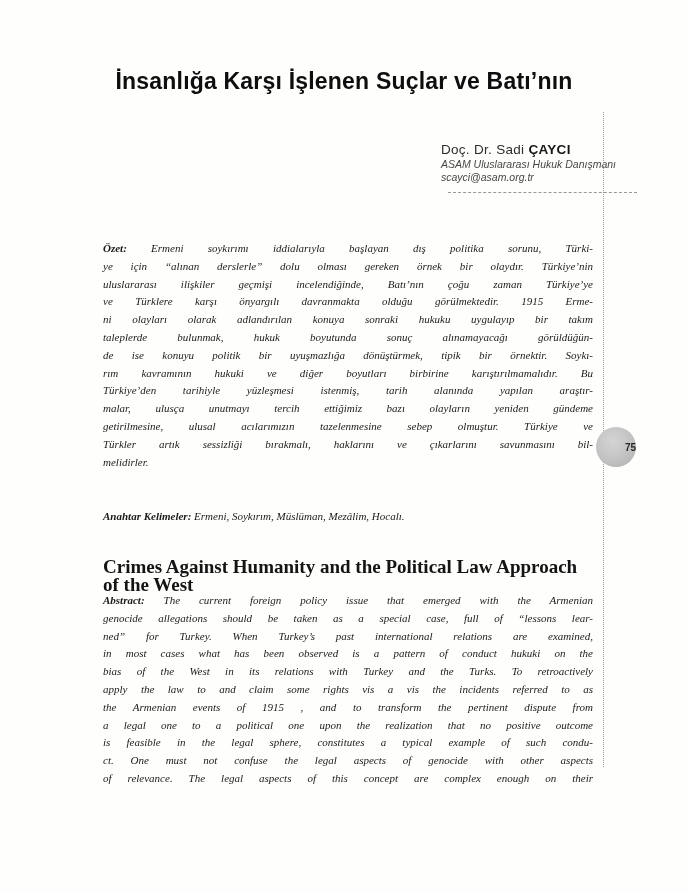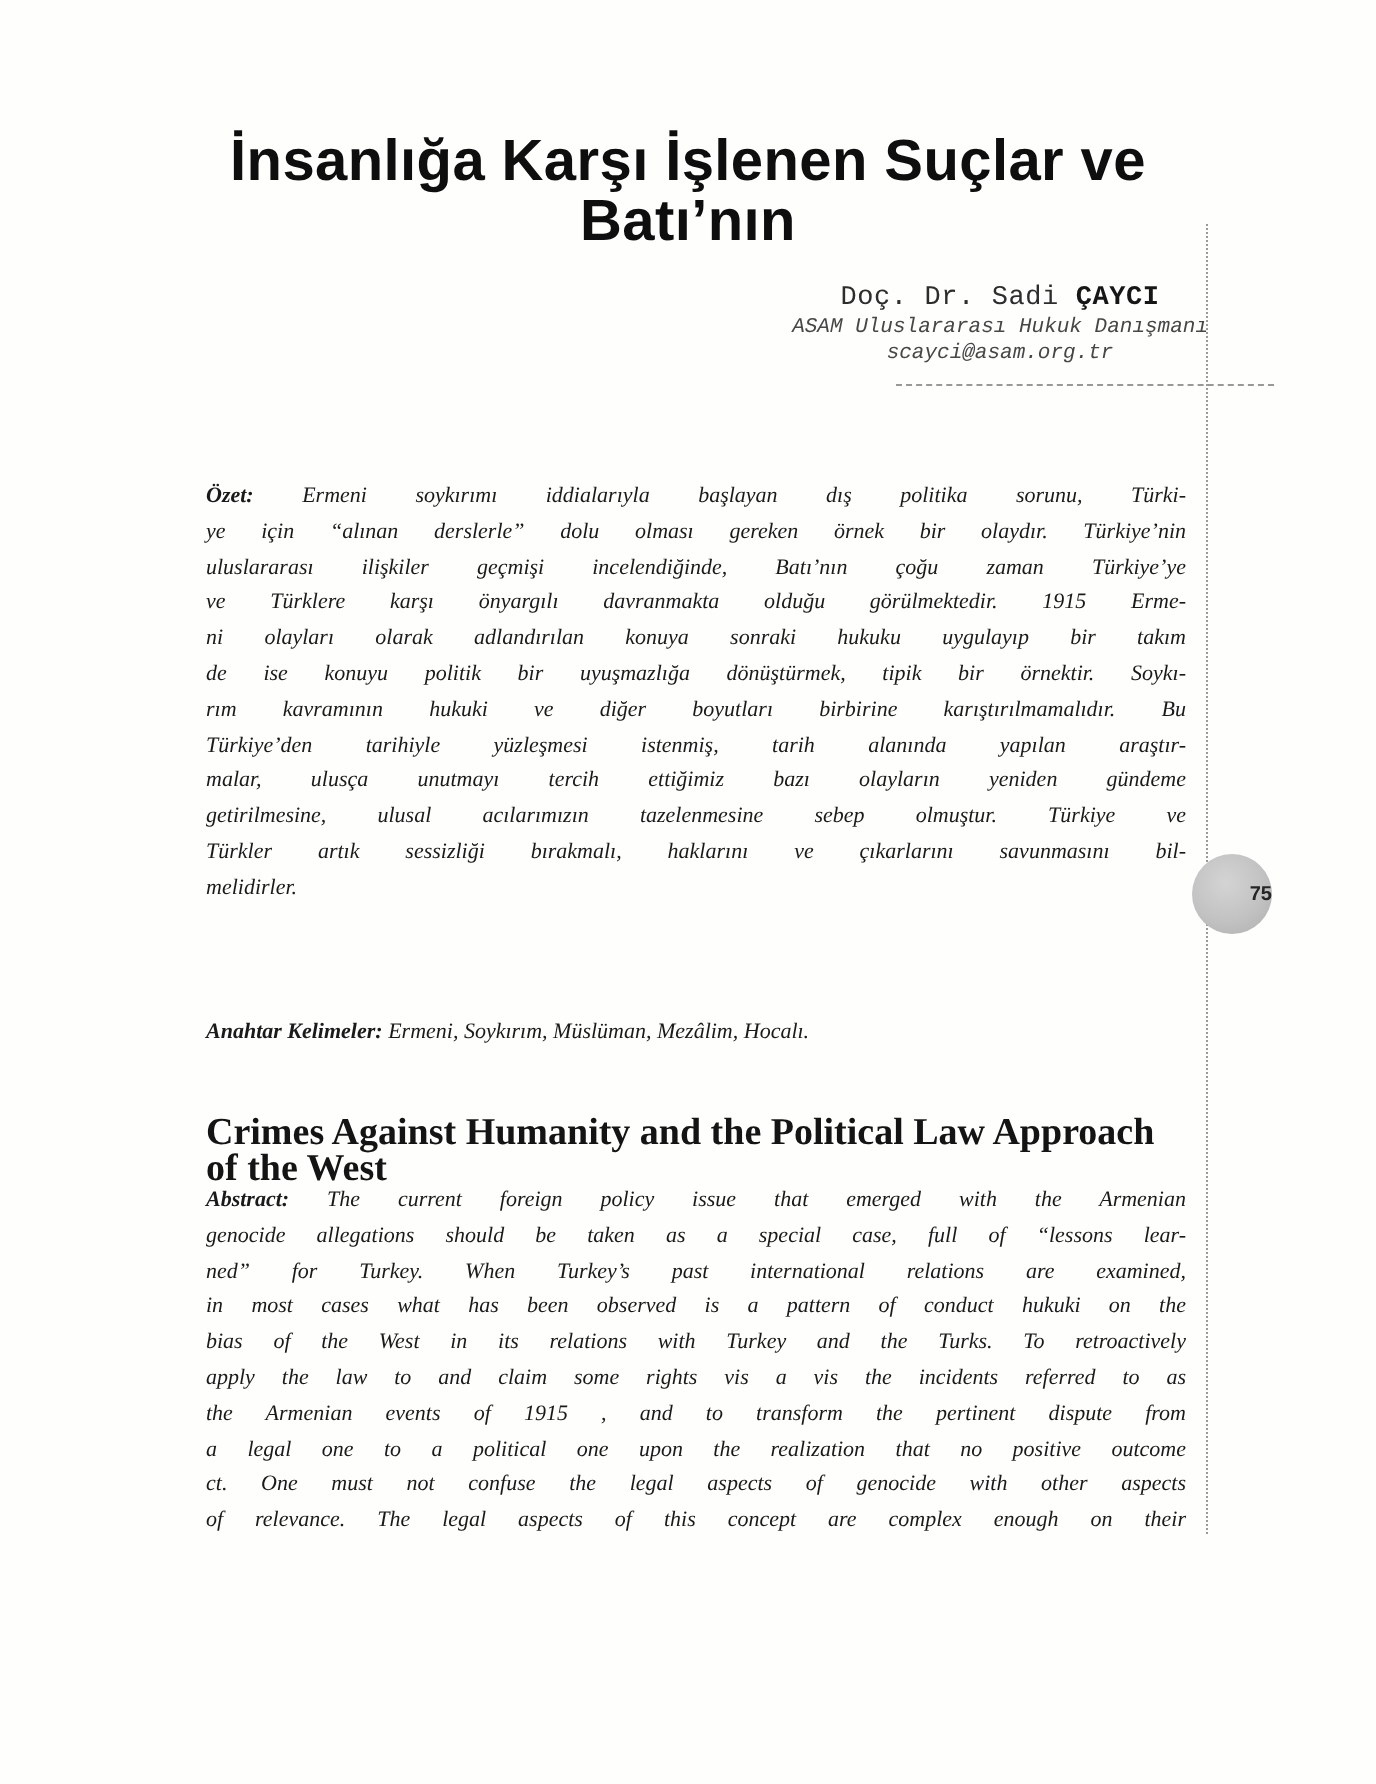--- a/index.html
+++ b/index.html
@@ -19,33 +19,33 @@
   
   .title {
     position: absolute;
     left: 99px;
     top: 66px;
     width: 490px;
     margin: 0;
     text-align: center;
     font-family: "Liberation Sans", sans-serif;
     font-weight: bold;
-    font-size: 29px;
+    font-size: 23px;
     line-height: 30px;
     color: #0e0e0e;
     letter-spacing: 0.2px;
   }
   .title .tline { display: block; }
   
   .author-block {
     position: absolute;
-    right: 84px;
+    right: 72px;
     top: 142px;
-    text-align: center;
-    font-family: Liberation Mono, monospace;
+    text-align: left;
+    font-family: Liberation Sans, sans-serif;
   }
   .author-name {
     font-size: 13.5px;
     line-height: 16px;
     color: #2d2d2d;
     letter-spacing: 0.3px;
   }
   .author-name .surname { font-weight: bold; color: #161616; }
   .author-sub {
     font-size: 10.5px;
@@ -134,20 +134,21 @@
   <div class="badge">
     <span>75</span>
   </div>
 
   <div class="textblock italic ozet-block">
     <div class="jline"><span class="lead">Özet: </span><span>Ermeni soykırımı iddialarıyla başlayan dış politika sorunu, Türki-</span></div>
     <div class="jline">ye için “alınan derslerle” dolu olması gereken örnek bir olaydır. Türkiye’nin</div>
     <div class="jline">uluslararası ilişkiler geçmişi incelendiğinde, Batı’nın çoğu zaman Türkiye’ye</div>
     <div class="jline">ve Türklere karşı önyargılı davranmakta olduğu görülmektedir. 1915 Erme-</div>
     <div class="jline">ni olayları olarak adlandırılan konuya sonraki hukuku uygulayıp bir takım</div>
+    <div class="jline">taleplerde bulunmak, hukuk boyutunda sonuç alınamayacağı görüldüğün-</div>
     <div class="jline">de ise konuyu politik bir uyuşmazlığa dönüştürmek, tipik bir örnektir. Soykı-</div>
     <div class="jline">rım kavramının hukuki ve diğer boyutları birbirine karıştırılmamalıdır. Bu</div>
     <div class="jline">Türkiye’den tarihiyle yüzleşmesi istenmiş, tarih alanında yapılan araştır-</div>
     <div class="jline">malar, ulusça unutmayı tercih ettiğimiz bazı olayların yeniden gündeme</div>
     <div class="jline">getirilmesine, ulusal acılarımızın tazelenmesine sebep olmuştur. Türkiye ve</div>
     <div class="jline">Türkler artık sessizliği bırakmalı, haklarını ve çıkarlarını savunmasını bil-</div>
     <div class="lline">melidirler.</div>
   </div>
 
   <div class="textblock italic keywords-block lline"><span class="lead">Anahtar Kelimeler: </span><span>Ermeni, Soykırım, Müslüman, Mezâlim, Hocalı.</span></div>
@@ -156,17 +157,18 @@
 
   <div class="textblock italic abstract-block">
     <div class="jline"><span class="lead">Abstract: </span><span>The current foreign policy issue that emerged with the Armenian</span></div>
     <div class="jline">genocide allegations should be taken as a special case, full of “lessons lear-</div>
     <div class="jline">ned” for Turkey. When Turkey’s past international relations are examined,</div>
     <div class="jline">in most cases what has been observed is a pattern of conduct hukuki on the</div>
     <div class="jline">bias of the West in its relations with Turkey and the Turks. To retroactively</div>
     <div class="jline">apply the law to and claim some rights vis a vis the incidents referred to as</div>
     <div class="jline">the Armenian events of 1915 , and to transform the pertinent dispute from</div>
     <div class="jline">a legal one to a political one upon the realization that no positive outcome</div>
+    <div class="jline">is feasible in the legal sphere, constitutes a typical example of such condu-</div>
     <div class="jline">ct. One must not confuse the legal aspects of genocide with other aspects</div>
     <div class="jline">of relevance. The legal aspects of this concept are complex enough on their</div>
   </div>
 
 </div>
 
 </body></html>

